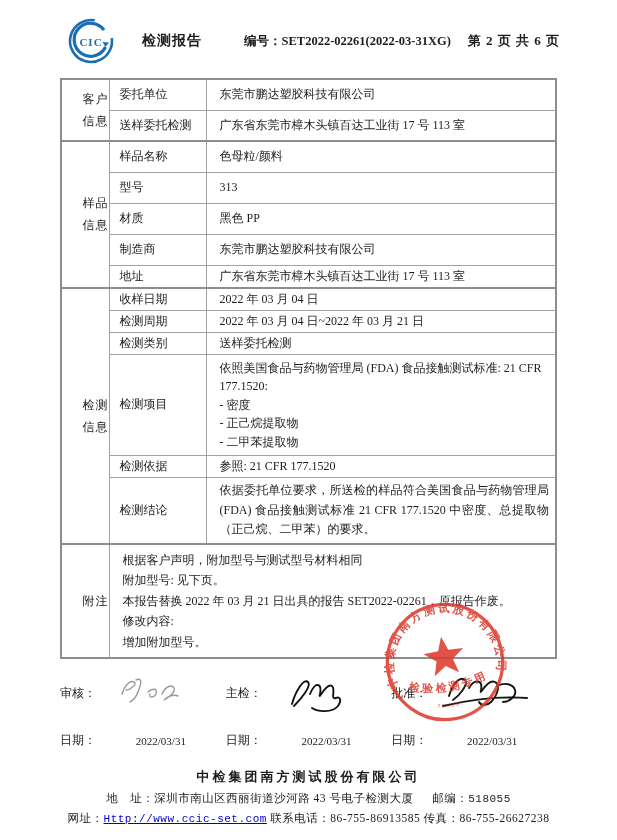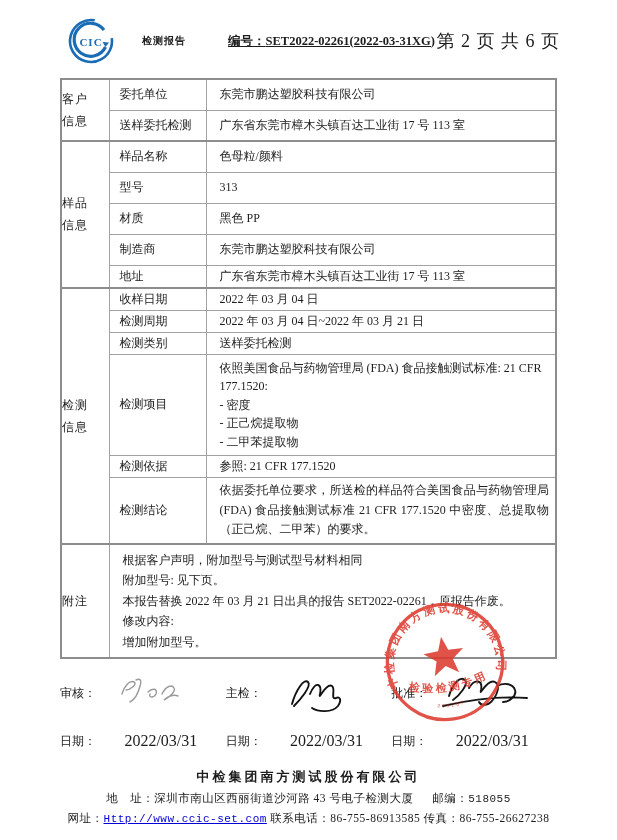--- a/index.html
+++ b/index.html
@@ -10,54 +10,54 @@
     font-family:"Liberation Serif","DejaVu Serif",serif;
     color:#1c1c1c;
     padding-left:32px;
   }
   
   .hdr {
     position:absolute; top:16px; left:60px; width:500px; height:50px;
     display:flex; align-items:center;
   }
   .logo-svg { width:62px; height:50px; flex:0 0 auto; }
-  .hdr-title { font-size:10px; font-weight:bold; margin-left:20px; letter-spacing:1px; white-space:nowrap; }
-  .hdr-no { font-size:12.5px; font-weight:bold; margin-left:42px; white-space:nowrap;text-decoration:underline; }
-  .hdr-pages { font-size:18px; font-weight:normal; margin-left:auto; white-space:nowrap; letter-spacing:1px; }
+  .hdr-title { font-size:14px; font-weight:bold; margin-left:20px; letter-spacing:1px; white-space:nowrap; }
+  .hdr-no { font-size:12.5px; font-weight:bold; margin-left:42px; white-space:nowrap; }
+  .hdr-pages { font-size:13px; font-weight:bold; margin-left:auto; white-space:nowrap; letter-spacing:1px; }
   
   table.rpt {
     position:absolute; top:78px; left:60px; width:497px;
     border-collapse:collapse; table-layout:fixed;
     font-size:12px;
   }
   table.rpt { border:2px solid #8d8d8d; }
   table.rpt td { border:1px solid #a2a2a2; vertical-align:middle; }
   table.rpt td.sep { border-top:2px solid #8d8d8d; }
   td.cat {
-    width:48px; text-align:left; white-space:pre-line; line-height:22px;
+    width:48px; text-align:right; white-space:pre-line; line-height:22px;
     letter-spacing:1px;
     margin-left:8px;
   }
   td.lbl { width:97px; padding:2px 4px 2px 10px; }
   td.val { padding:2px 8px 2px 13px; }
   tr.h31 { height:31px; }
   tr.h22 { height:22px; }
   td.multi { white-space:pre-line; line-height:18.5px; padding-top:4px; padding-bottom:4px; vertical-align:top; }
   td.just { line-height:19.5px; text-align:justify; padding-top:3px; padding-bottom:3px; padding-right:6px; }
   td.notes-cell { white-space:pre-line; line-height:20.5px; padding:5px 8px 5px 13px; vertical-align:top; }
   
   .sig-area { position:absolute; top:664px; left:60px; width:497px; }
   .sig-row { display:flex; align-items:flex-end; height:52px; }
   .sig-col { flex:1 1 0; display:flex; align-items:flex-end; }
   .sig-label { font-size:12px; padding-bottom:14px; white-space:nowrap; }
   .sig-ink { margin-left:8px; }
   .date-row { display:flex; margin-top:16px; }
   .date-col { flex:1 1 0; display:flex; align-items:center; }
   .date-label { font-size:12px; white-space:nowrap; }
-  .date-val { font-size:16px; flex:1; text-align:center; }
+  .date-val { font-size:11px; flex:1; text-align:center; }
   
   .stamp {
     position:absolute; left:381px; top:598px; width:128px; height:128px;
     z-index:6; opacity:0.87; pointer-events:none;
   }
   
   .ftr { position:absolute; top:768px; left:0; width:617px; text-align:center; }
   .ftr-company { font-size:13px; font-weight:bold; letter-spacing:3px; }
   .ftr-line { font-size:11.5px; margin-top:5px; letter-spacing:0.5px; }
   .mono { font-family:"Liberation Mono","DejaVu Sans Mono",monospace; font-size:11px; }

